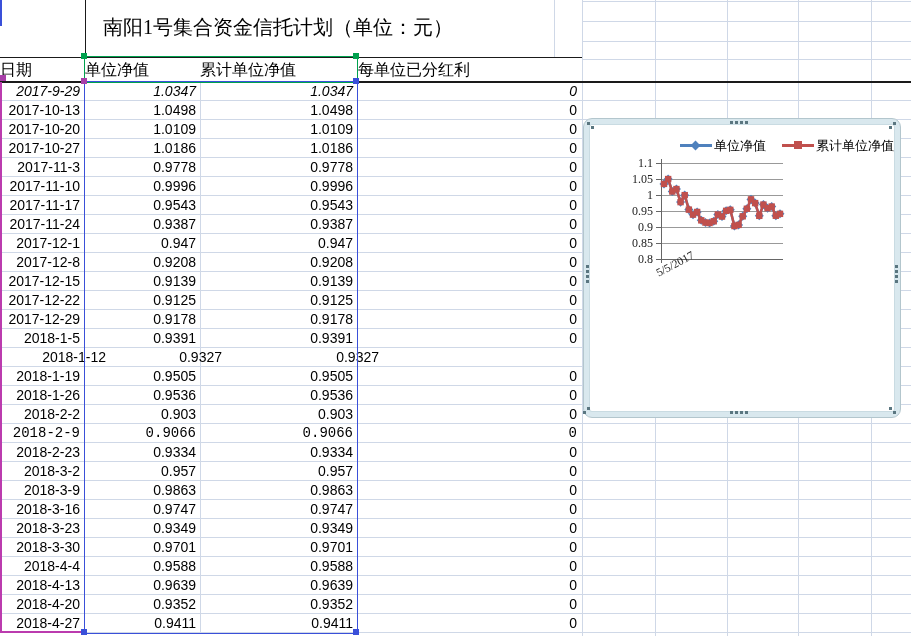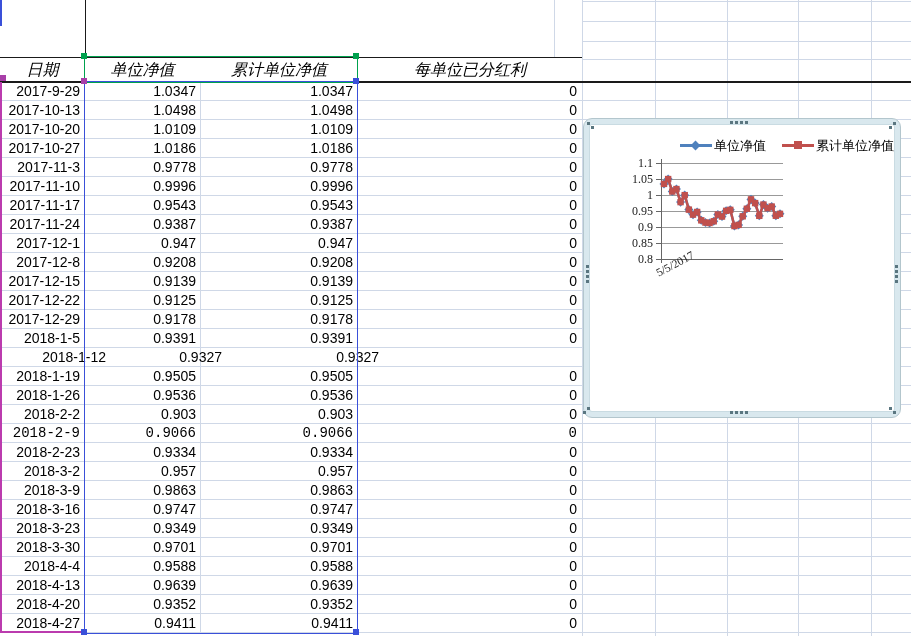--- a/index.html
+++ b/index.html
@@ -7,21 +7,21 @@
          font-family:"Liberation Sans","DejaVu Sans",sans-serif;color:#000;}
   
   .vline,.hline{position:absolute;background:#cfd8e7;}
   .vline{width:1px;} .hline{height:1px;}
   .blackline{position:absolute;background:#1a1a1a;}
   .rowgrid{position:absolute;left:0;top:82px;width:911px;height:552px;
            background:repeating-linear-gradient(to bottom,transparent 0 18px,#cfd8e7 18px 19px);}
   
   .cjk{font-family:"Liberation Serif","DejaVu Serif",serif;}
   .title-cell{position:absolute;left:103px;top:12px;font-size:20px;line-height:30px;white-space:nowrap;}
-  .hcell{position:absolute;top:57px;height:25px;line-height:25px;text-align:center;font-size:16px;font-style:italic;}
+  .hcell{position:absolute;top:57px;height:25px;line-height:25px;font-size:16px;}
   
   .drow{position:absolute;left:0;height:19px;width:582px;}
   .dcell{position:absolute;top:0;height:19px;line-height:19px;font-size:14px;text-align:right;}
   .c0{left:0;width:80px;} .c1{left:85px;width:111px;} .c2{left:200px;width:153px;} .c3{left:358px;width:219px;}
   
   .selbox{position:absolute;background:transparent;}
   .green-box{left:84px;top:56px;width:272px;height:25px;border:1.5px solid #00a14e;}
   .blue-box{left:84px;top:81px;width:272px;height:551px;border:1.5px solid #3a50d9;}
   .purple-l{left:0;top:82px;width:2px;height:551px;background:#bb3bae;}
   .purple-b{left:0;top:631px;width:85px;height:2px;background:#bb3bae;}
@@ -64,28 +64,29 @@
   <div class="vline" style="left:582px;top:0;height:636px;"></div>
   <div class="vline" style="left:655px;top:0;height:636px;"></div>
   <div class="vline" style="left:727px;top:0;height:636px;"></div>
   <div class="vline" style="left:798px;top:0;height:636px;"></div>
   <div class="vline" style="left:871px;top:0;height:636px;"></div>
 
   <div class="blackline" style="left:85px;top:0;width:1px;height:57px;"></div>
   <div class="blackline" style="left:0;top:57px;width:582px;height:1px;"></div>
   <div class="blackline" style="left:0;top:81px;width:911px;height:1.5px;"></div>
 
+  <div class="title-cell cjk">南阳1号集合资金信托计划（单位：元）</div>
 
   <div class="hcell cjk" style="left:0;width:85px;">日期</div>
   <div class="hcell cjk" style="left:85px;width:115px;">单位净值</div>
   <div class="hcell cjk" style="left:200px;width:158px;">累计单位净值</div>
   <div class="hcell cjk" style="left:358px;width:224px;">每单位已分红利</div>
 
   <div id="rows">
-      <div class="drow" style="top: 82px;">
+      <div class="drow" style="top: 82px; font-style: italic;">
         <span class="dcell c0">2017-9-29</span>
         <span class="dcell c1">1.0347</span>
         <span class="dcell c2">1.0347</span>
         <span class="dcell c3">0</span>
       </div>
       <div class="drow" style="top: 101px;">
         <span class="dcell c0">2017-10-13</span>
         <span class="dcell c1">1.0498</span>
         <span class="dcell c2">1.0498</span>
         <span class="dcell c3">0</span>

